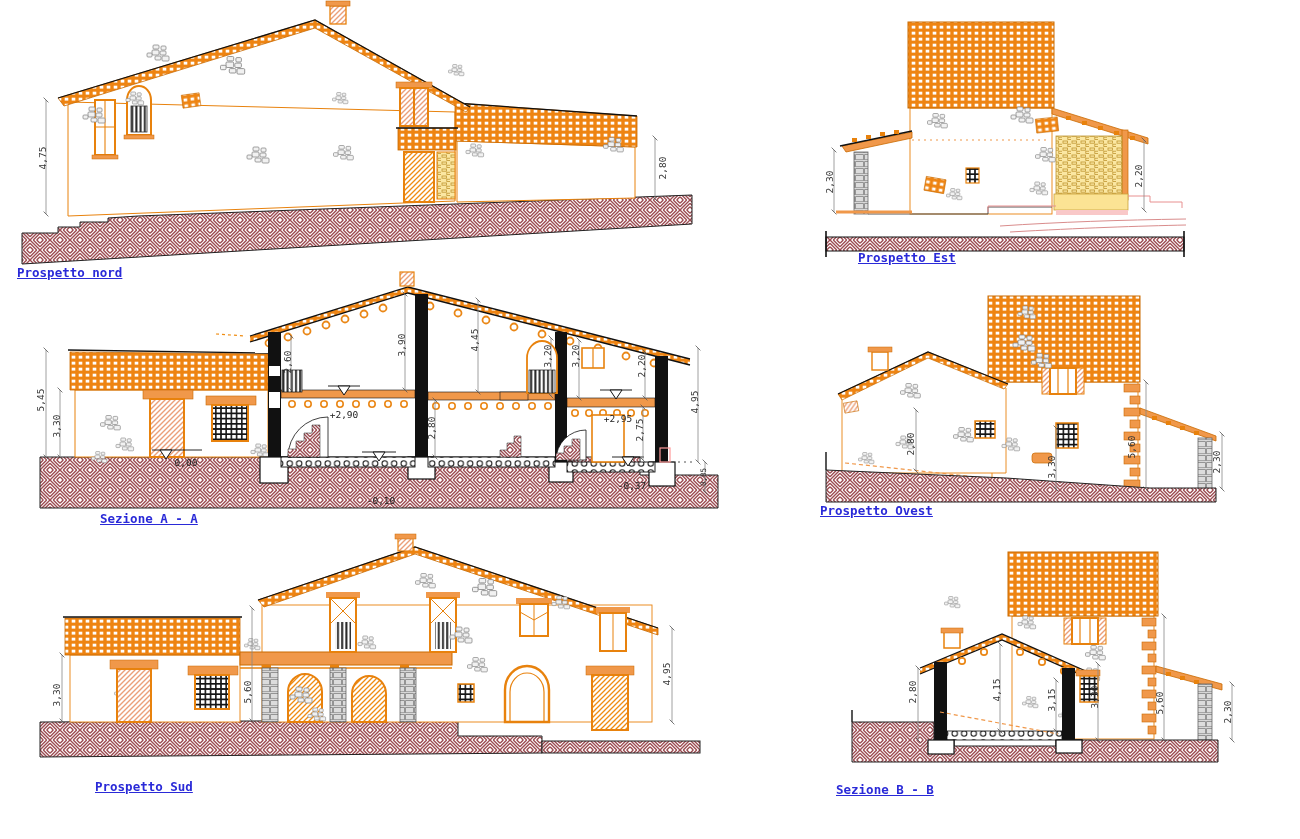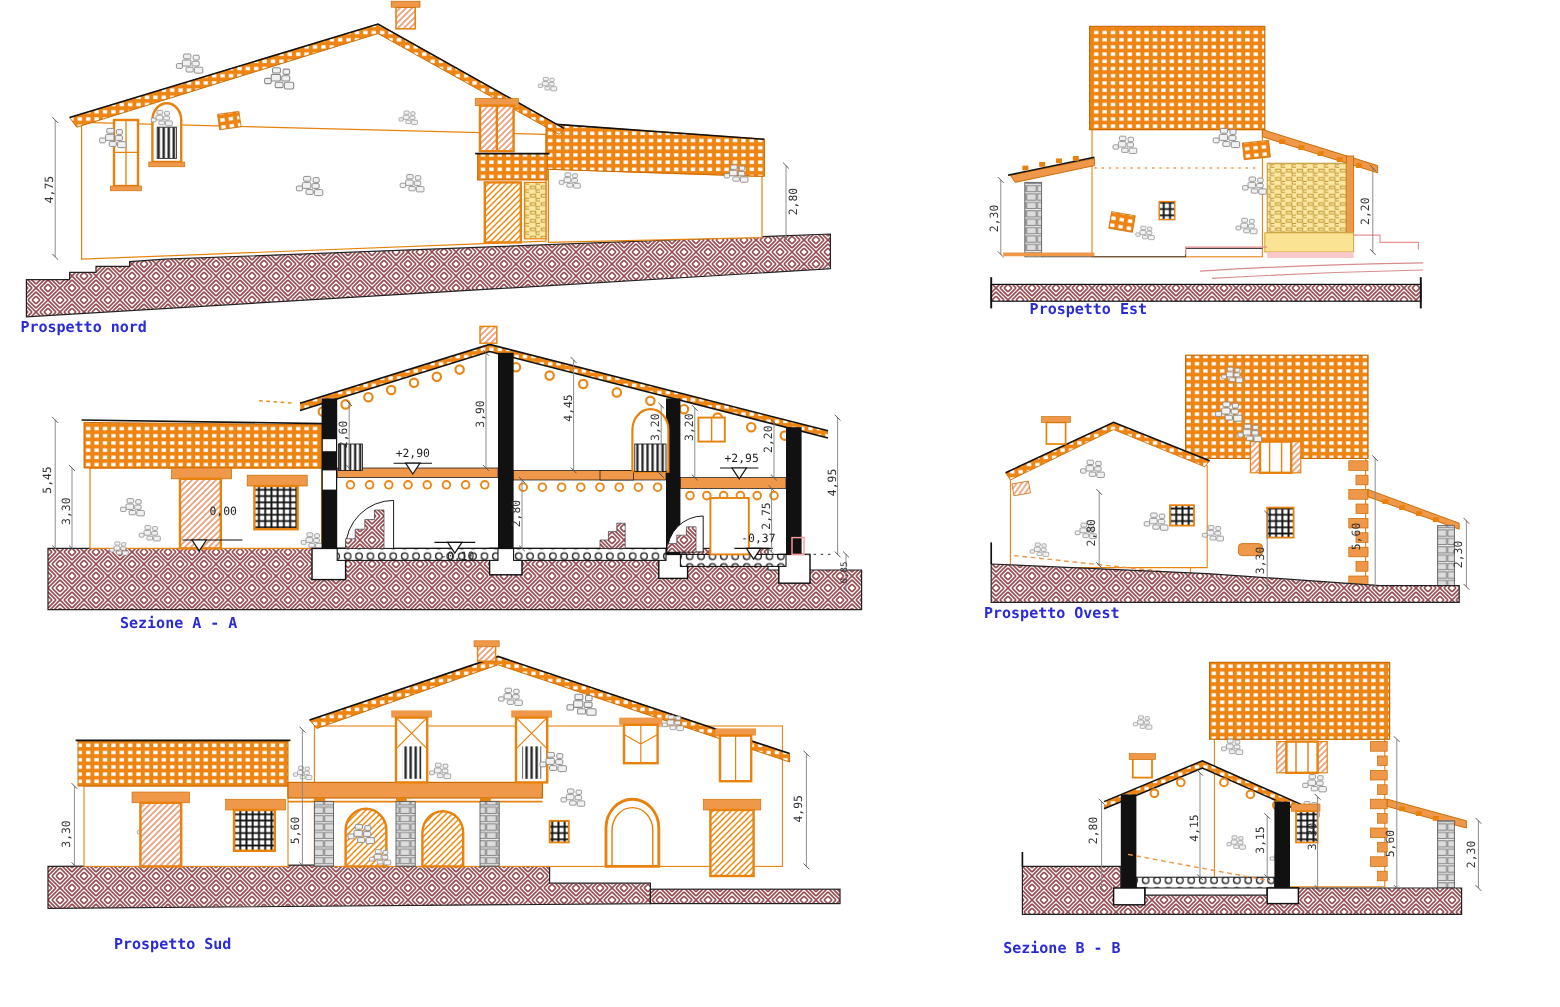--- a/index.html
+++ b/index.html
@@ -1,24 +1,24 @@
 <!DOCTYPE html>
 <html><head>
 <meta charset="utf-8">
 <style>
   html,body{margin:0;padding:0;background:#fff;}
   #sheet{position:relative;width:1300px;height:839px;background:#ffffff;overflow:hidden;
          font-family:"DejaVu Sans Mono", monospace;}
   svg.panel{position:absolute;overflow:visible;}
-  .t{position:absolute;color:#2a2ad8;font:bold 12.5px "DejaVu Sans Mono",monospace;white-space:nowrap;}
+  .t{position:absolute;color:#2a2ad8;font:bold 12.5px "DejaVu Sans Mono",monospace;white-space:nowrap;text-decoration:underline;}
   .d{position:absolute;color:#333;font:9.5px "DejaVu Sans Mono",monospace;white-space:nowrap;
      transform:translate(-50%,-50%);}
   .dr{transform:translate(-50%,-50%) rotate(-90deg);}
   .lv{position:absolute;color:#222;font:9.5px "DejaVu Sans Mono",monospace;white-space:nowrap;
-      transform:translate(-50%,-100%);}
+      transform:translate(-50%,-100%);margin-top:36px;}
   .sm{font-size:7.5px;}
   .dim-line{stroke:#888;stroke-width:0.8;fill:none;marker-start:url(#mtk);marker-end:url(#mtk);}
   .blk{stroke:#111;stroke-width:1.3;fill:none;}
 </style>
 </head>
 <body>
 
 <div id="sheet">
 
 <svg width="0" height="0" style="position:absolute">

